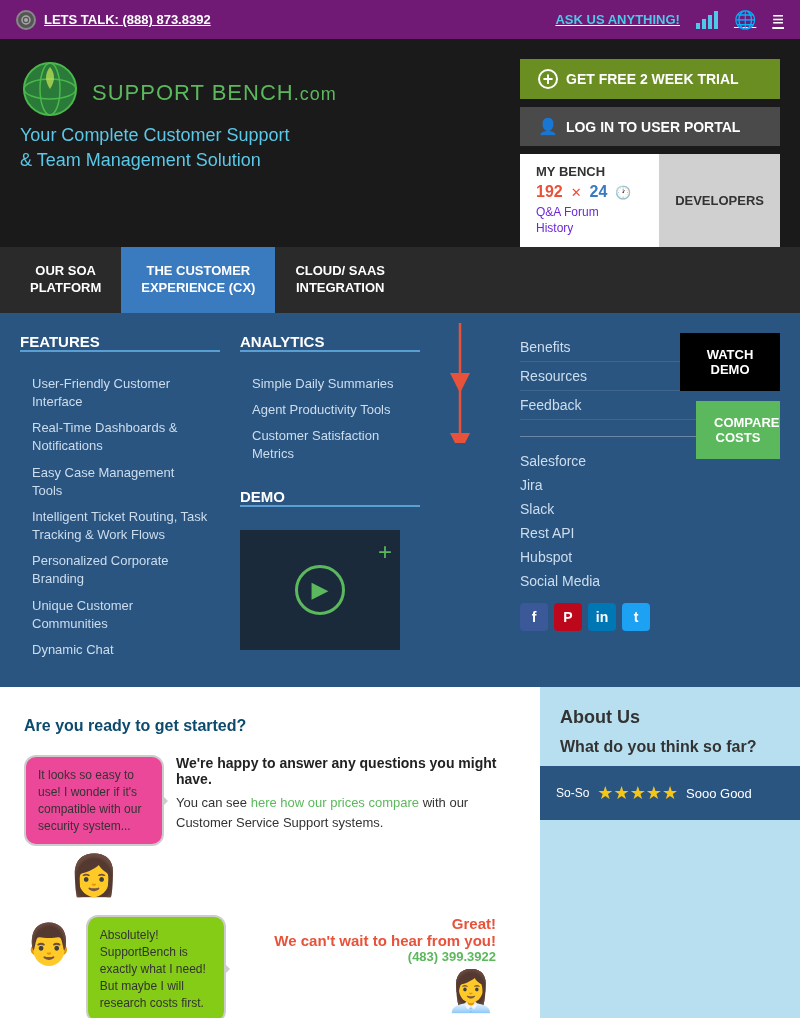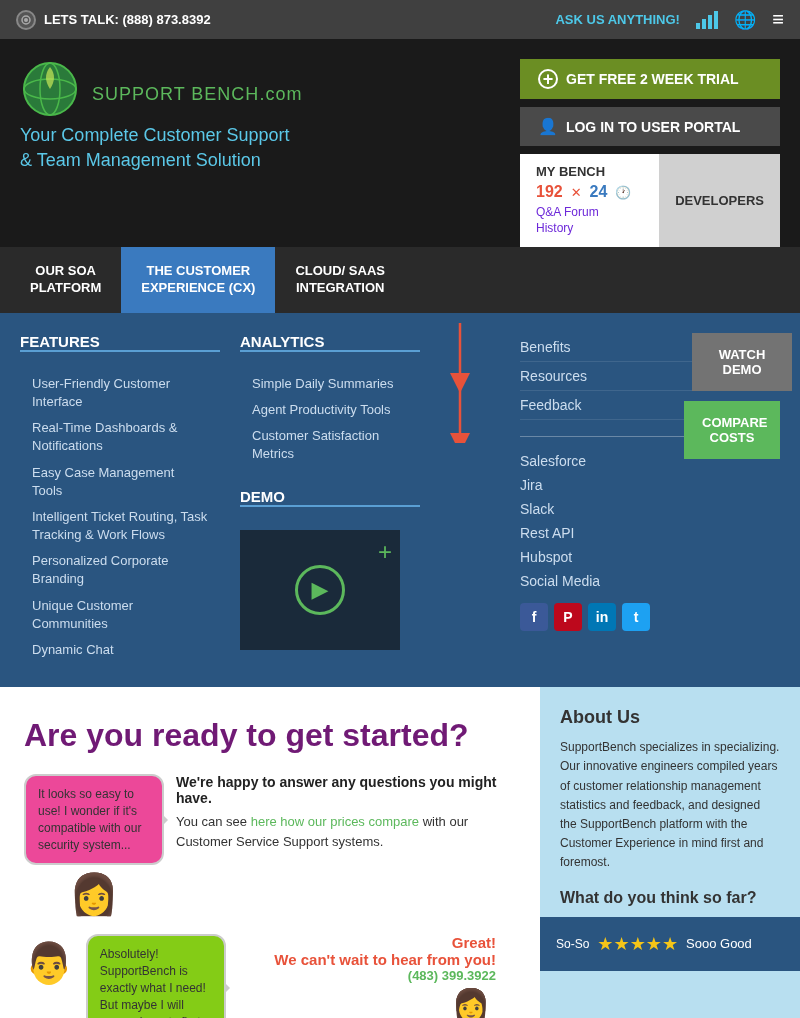--- a/index.html
+++ b/index.html
@@ -1,46 +1,47 @@
 <!DOCTYPE html>
 <html><head>
   <meta charset="utf-8">
   <style>
     * { box-sizing: border-box; margin: 0; padding: 0; }
     body { font-family: Arial, sans-serif; font-size: 13px; background: #fff; width: 800px; }
 
     
     .top-bar {
-      background: #404040;
+      background: #701a75;
       display: flex;
       align-items: center;
       justify-content: space-between;
       padding: 8px 16px;
       color: #fff;
+      text-decoration: underline;
     }
     .top-bar-left { display: flex; align-items: center; gap: 8px; font-size: 13px; font-weight: bold; }
     .top-bar-right { display: flex; align-items: center; gap: 16px; }
     .ask-us { color: #4dc8e8; font-weight: bold; font-size: 13px; }
     .radio-icon { width: 20px; height: 20px; border-radius: 50%; background: #555; border: 2px solid #888; display: inline-flex; align-items: center; justify-content: center; }
     .globe-icon { color: #aaa; font-size: 18px; }
     .menu-icon { color: #fff; font-size: 20px; cursor: pointer; }
     .signal-bars { display: flex; align-items: flex-end; gap: 2px; }
     .signal-bar { width: 4px; background: #4dc8e8; }
 
     
     .header {
       background: #1a1a1a;
       padding: 20px 20px 0 20px;
       display: flex;
       justify-content: space-between;
       align-items: flex-start;
     }
     .logo-area { }
     .logo-title { color: #fff; font-size: 32px; font-weight: bold; letter-spacing: 1px; }
-    .logo-title span { color: #5cb85c; font-size: 18px; font-weight: normal; }
+    .logo-title span { color: #5cb85c; font-size: 22px; font-weight: normal; }
     .logo-subtitle { color: #5bc8e8; font-size: 18px; margin-top: 4px; line-height: 1.4; }
     .logo-icon { width: 60px; height: 60px; margin-right: 12px; display: inline-block; vertical-align: middle; }
     .logo-row { display: flex; align-items: center; }
     .header-right { display: flex; flex-direction: column; gap: 8px; min-width: 260px; }
     .btn-trial {
       background: #6b8e23;
       color: #fff;
       padding: 10px 18px;
       border: none;
       cursor: pointer;
@@ -144,43 +145,43 @@
       border-radius: 4px;
       display: flex; align-items: center; justify-content: center;
       color: #fff; font-size: 14px; font-weight: bold; cursor: pointer;
     }
     .fb { background: #3b5998; }
     .pin { background: #bd081c; }
     .lin { background: #0077b5; }
     .tw { background: #1da1f2; }
     .watch-demo-btn {
       position: absolute;
-      right: 8px;
+      right: 20px;
       top: 20px;
-      background: #737373;
+      background: #000000;
       color: #fff;
       padding: 14px 18px;
       font-weight: bold;
       font-size: 13px;
       text-align: center;
       cursor: pointer;
       width: 100px;
     }
     .compare-costs-btn {
       position: absolute;
       right: 20px;
       top: 88px;
       background: #5cb85c;
       color: #fff;
       padding: 14px 18px;
       font-weight: bold;
       font-size: 13px;
       text-align: center;
       cursor: pointer;
-      width: 96px;
+      width: 84px;
     }
     .demo-video {
       background: #1a2a3a;
       width: 160px;
       height: 120px;
       display: flex;
       align-items: center;
       justify-content: center;
       margin-top: 8px;
       cursor: pointer;
@@ -210,23 +211,23 @@
       flex: 1;
       padding: 30px 24px;
       background: #fff;
     }
     .bottom-right {
       width: 260px;
       background: #b8dff0;
       padding: 20px;
     }
     .ready-title {
-      font-size: 32px;
-      font-weight: bold;
-      color: #701a75;
+      font-size: 16px;
+      font-weight: bold;
+      color: #0c4a6e;
       margin-bottom: 20px;
     }
     .chat-bubble {
       background: #ec4899;
       border: 2px solid #ccc;
       border-radius: 12px;
       padding: 10px 12px;
       font-size: 12px;
       color: #333;
       max-width: 140px;
@@ -451,21 +452,20 @@
         <span class="cant-wait">We can't wait to hear from you!</span>
         <div class="phone-green">(483) 399.3922</div>
         <div style="font-size:40px;margin-top:4px;">👩‍💼</div>
       </div>
     </div>
 
   </div>
 
   <div class="bottom-right">
     <div class="about-title">About Us</div>
-    <div class="about-text">SupportBench specializes in specializing. Our innovative engineers compiled years of customer relationship management statistics and feedback, and designed the SupportBench platform with the Customer Experience in mind first and foremost.</div>
     <div class="think-title">What do you think so far?</div>
     <div class="rating-section">
       <span class="rating-label">So-So</span>
       <span class="stars">★★★★★</span>
       <span class="rating-good">Sooo Good</span>
     </div>
   </div>
 </div>
 
 </body></html>

